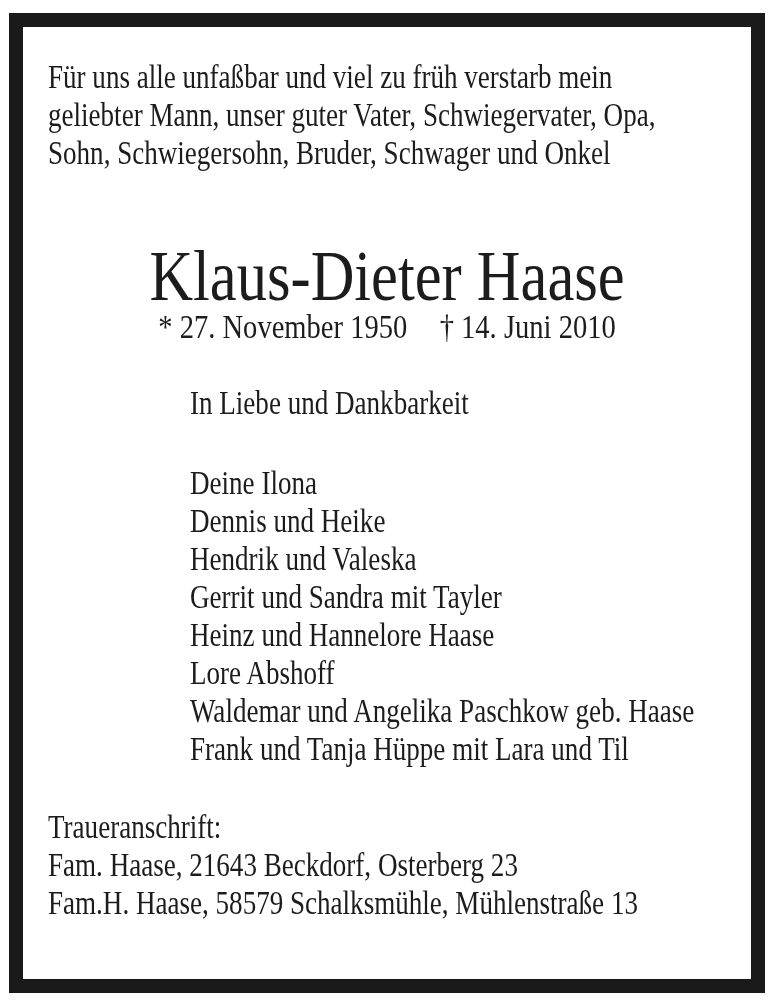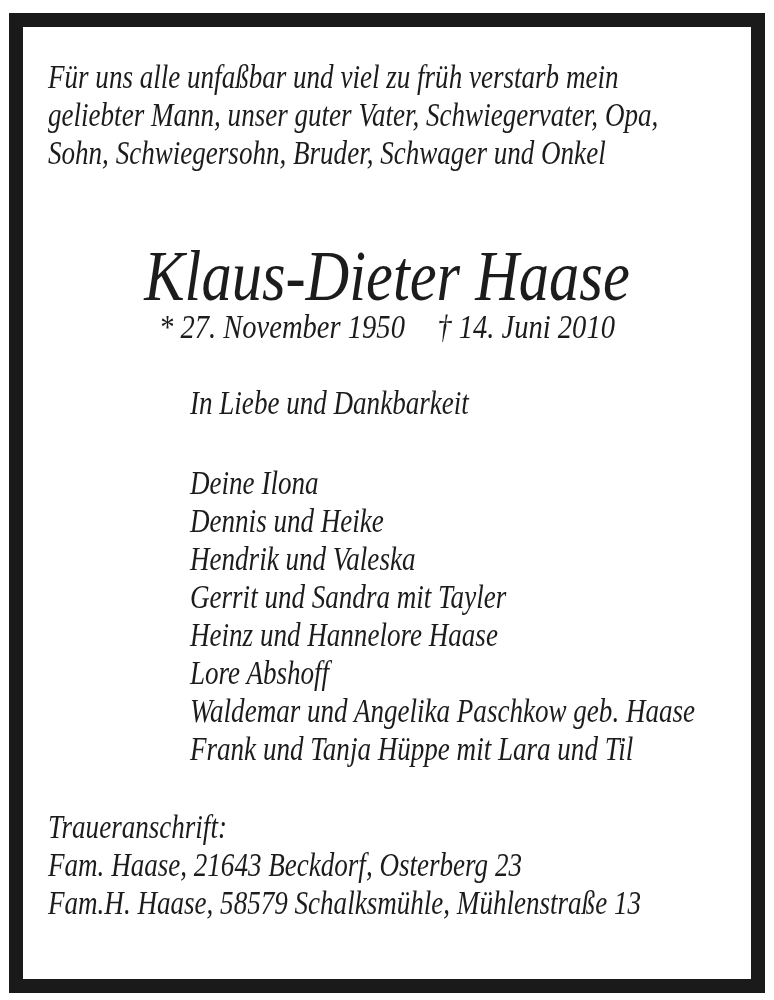--- a/index.html
+++ b/index.html
@@ -7,21 +7,20 @@
     padding: 0;
     background: #ffffff;
   }
   .page {
     position: relative;
     width: 774px;
     height: 1000px;
     background: #ffffff;
     overflow: hidden;
     font-family: "Liberation Serif", "DejaVu Serif", serif;
-    font-style: italic;
     color: #1c1c1c;
   }
   .frame {
     position: absolute;
     left: 9px;
     top: 13px;
     width: 728px;
     height: 952px;
     border: 14px solid #1a1a1a;
     background: #ffffff;

